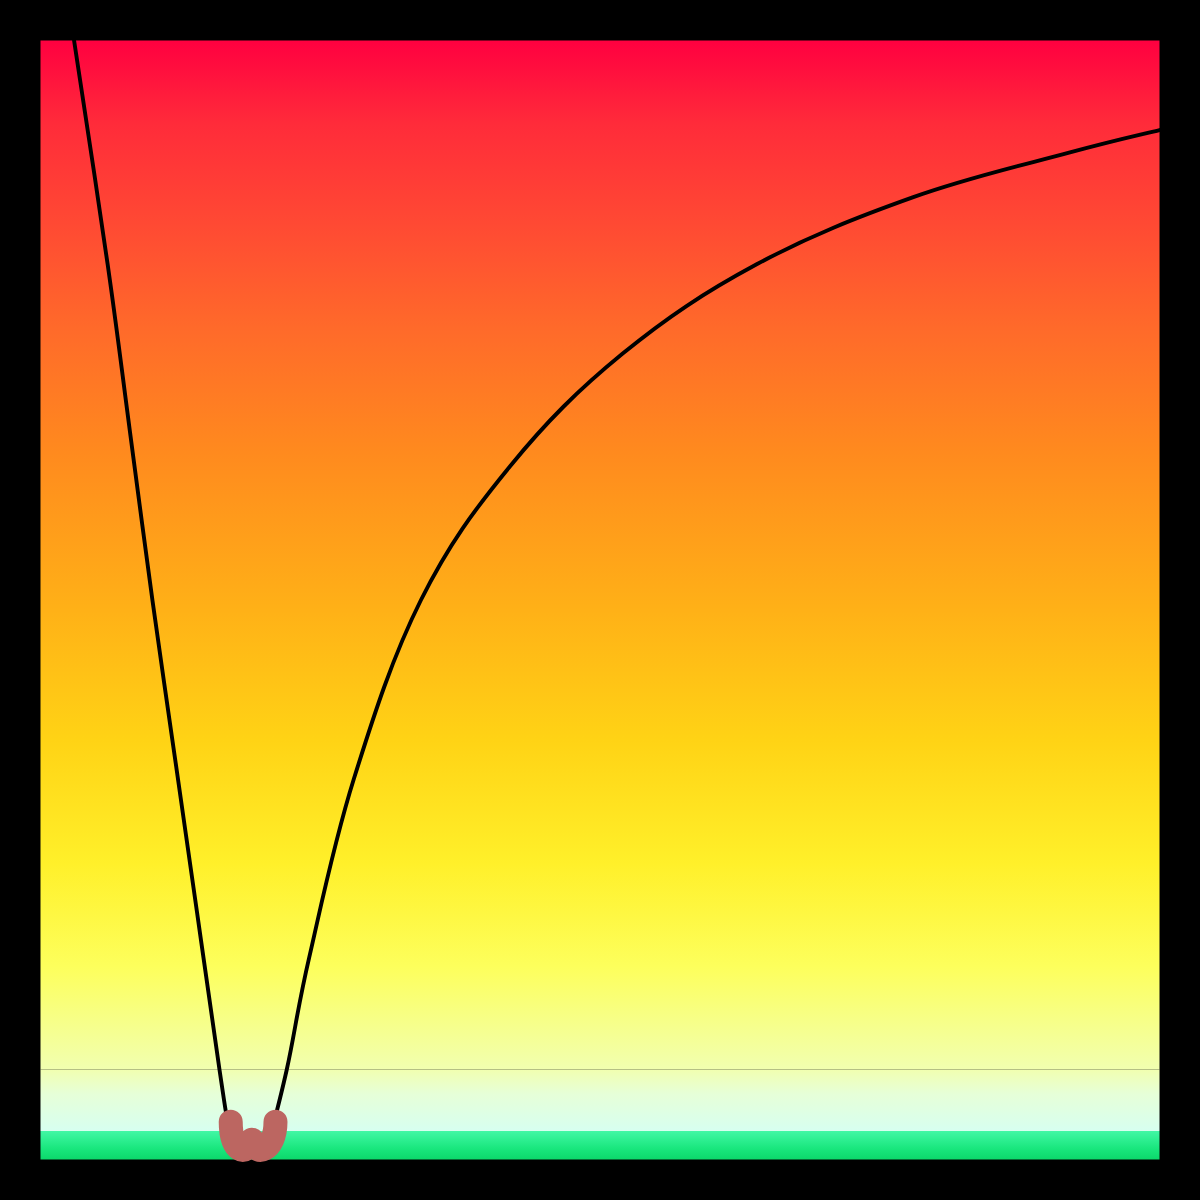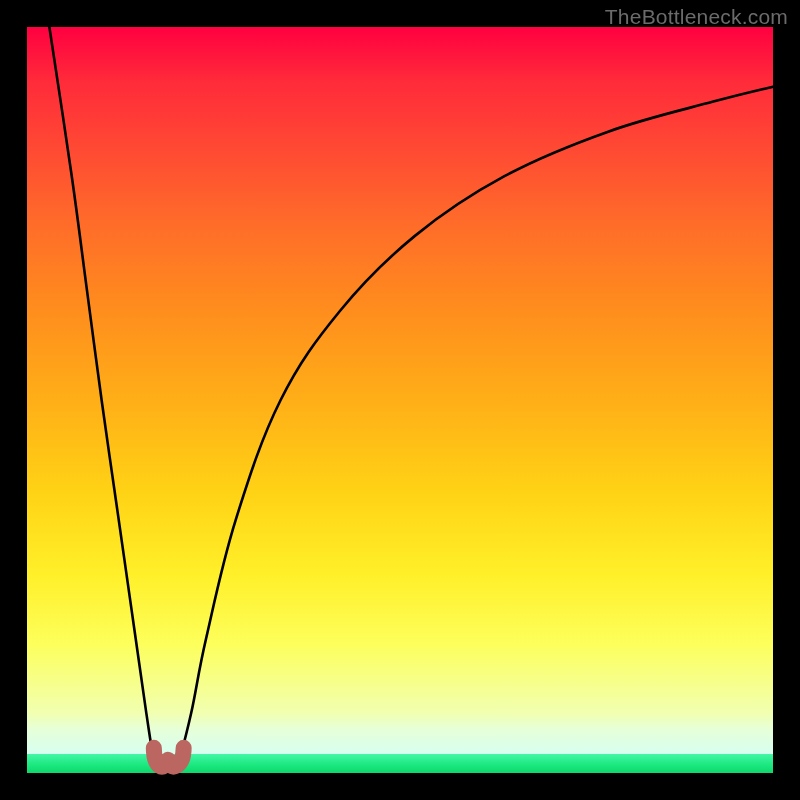--- a/index.html
+++ b/index.html
@@ -74,21 +74,20 @@
     width: 100%;
     height: 100%;
     overflow: visible;
   }
 </style>
 </head>
 <body>
 
 <div class="frame">
 
-  <div class="attribution">TheBottleneck.com</div>
 
   <div class="plot-area">
     <div class="grad-main"></div>
     <div class="grad-pale"></div>
     <div class="grad-green"></div>
 
     <svg class="curves" viewBox="0 0 746 746" preserveAspectRatio="none">
       <g>
         <path id="left-branch-path" fill="none" stroke="#000" stroke-width="2.6" stroke-linecap="round" stroke-linejoin="round" d="M 22.38 0 C 26.4084 26.855999999999987, 38.046 102.20199999999994, 44.76 149.19999999999993 C 51.474 196.19799999999992, 54.3088 220.81599999999995, 59.68 261.09999999999997 C 65.0512 301.38399999999996, 69.2288 334.0588, 74.60000000000001 373 C 79.97120000000001 411.9412, 84.1488 439.84159999999997, 89.52 477.44 C 94.8912 515.0384, 99.06880000000001 544.2816, 104.44000000000001 581.88 C 109.81120000000001 619.4784, 115.3316 659.464, 119.36 686.32 C 123.3884 713.176, 124.13440000000001 720.3376000000001, 126.82000000000001 731.08 C 129.50560000000002 741.8224, 132.9372 743.3144, 134.28 746"></path>
         <path id="right-branch-path" fill="none" stroke="#000" stroke-width="2.6" stroke-linecap="round" stroke-linejoin="round" d="M 149.20000000000002 746 C 151.8856 735.2576, 158.74880000000002 710.4904, 164.12 686.32 C 169.4912 662.1496000000001, 170.98319999999998 646.6328000000001, 179.04 611.72 C 187.0968 576.8072, 195.45200000000003 535.3296, 208.88000000000002 492.36 C 222.30800000000002 449.3904, 234.84080000000003 410.59839999999997, 253.64000000000001 373 C 272.4392 335.40160000000003, 289.14959999999996 313.02160000000003, 313.32 283.48 C 337.4904 253.93840000000003, 358.3784 233.05040000000002, 387.92 208.88 C 417.46160000000003 184.70959999999997, 442.5272 167.99919999999992, 477.44 149.19999999999993 C 512.3528 130.40079999999995, 544.2816 117.86800000000004, 581.88 104.44000000000005 C 619.4784 91.01200000000007, 656.7784 82.65680000000005, 686.32 74.60000000000002 C 715.8616000000001 66.5432, 735.2576 62.365599999999965, 746 59.67999999999995"></path>

